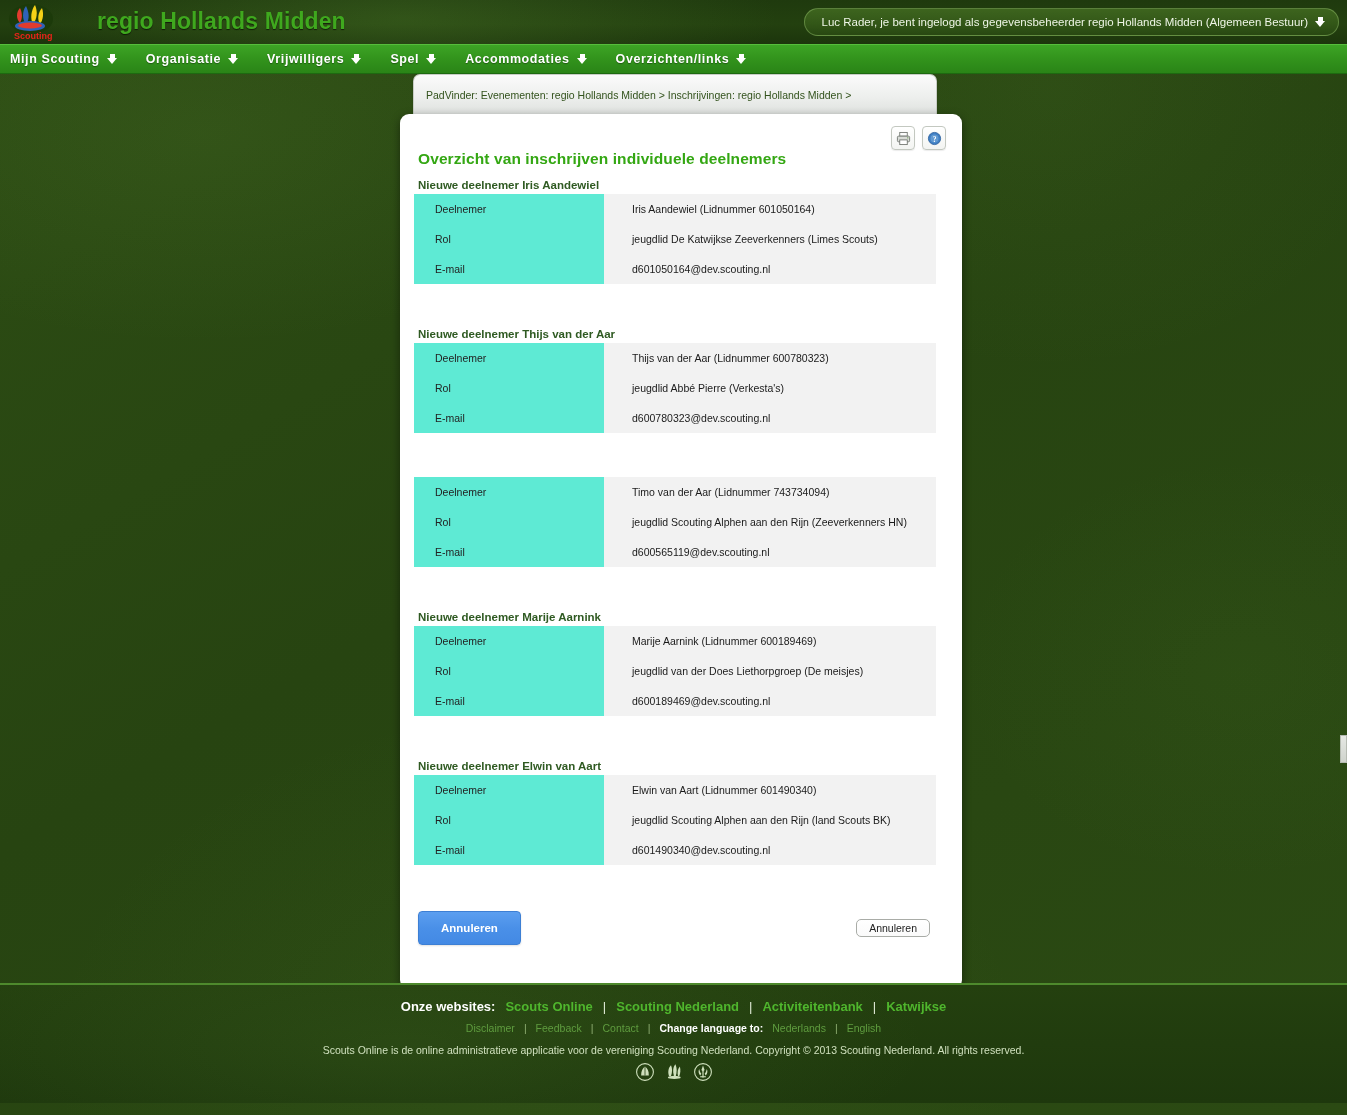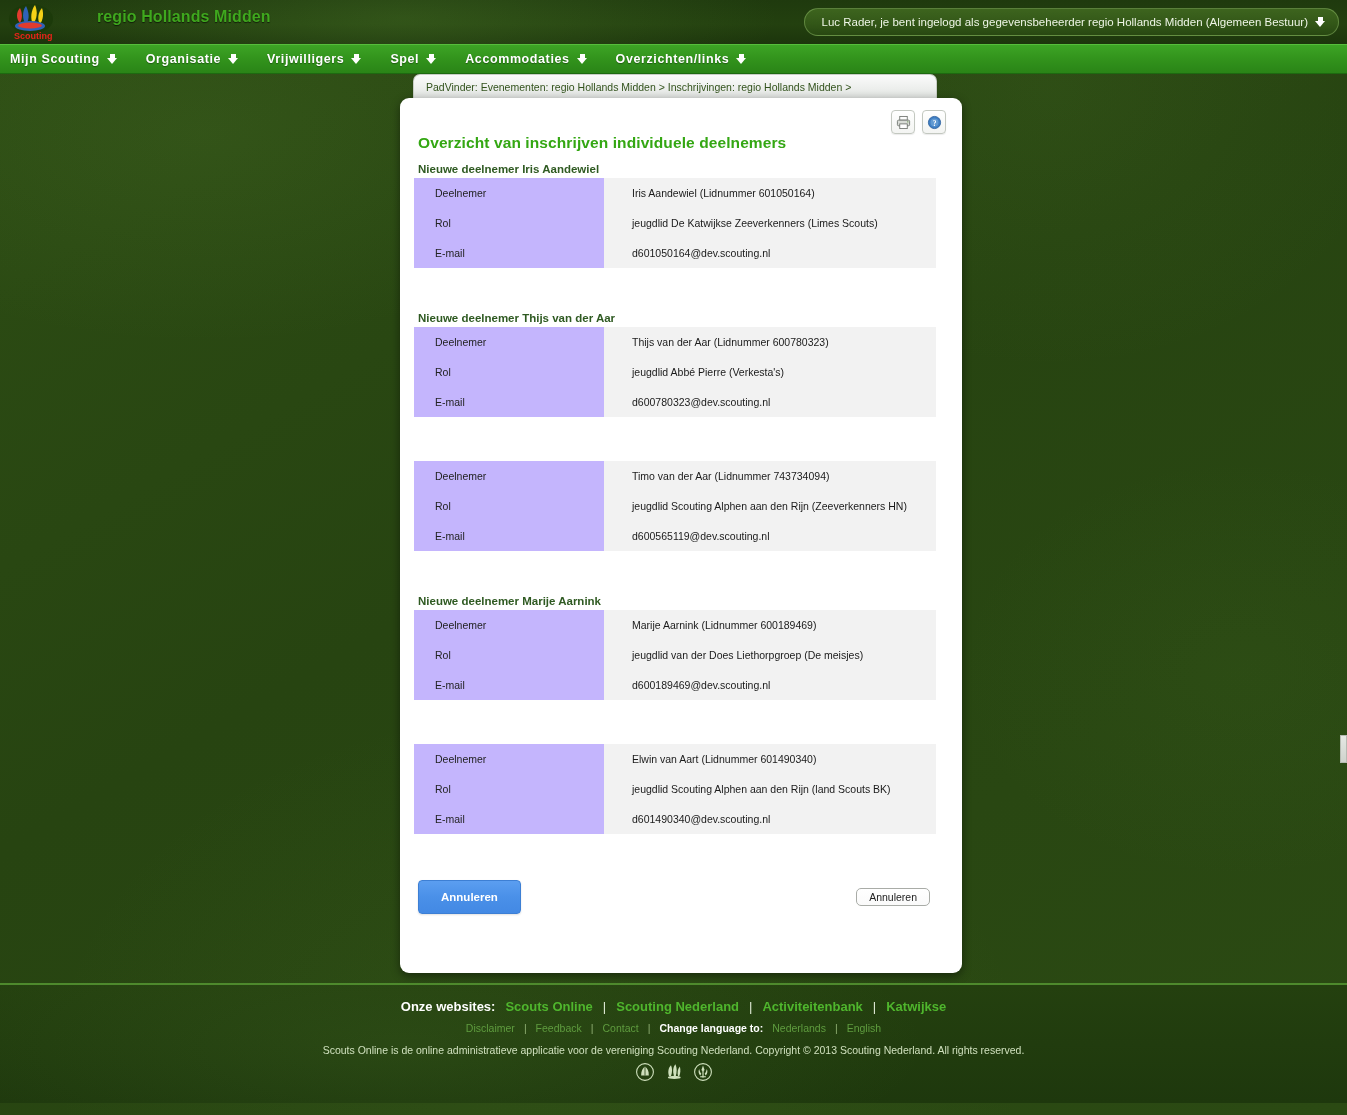--- a/index.html
+++ b/index.html
@@ -36,21 +36,21 @@
       linear-gradient(180deg, #1f3a0e 0%, #23400f 55%, #1c350c 100%);
     overflow: hidden;
   }
   .logo {
     position: absolute; left: 6px; top: 1px;
     width: 50px; height: 42px;
   }
   .logo svg { display: block; }
   .site-title {
     position: absolute; left: 97px; top: 8px;
-    font-size: 16px; font-weight: bold;
+    font-size: 23px; font-weight: bold;
     color: #3fa81e;
     text-shadow: 0 1px 1px rgba(0,0,0,0.6);
     letter-spacing: 0.1px;
   }
   .userbox {
     position: absolute; right: 8px; top: 8px;
     height: 28px;
     padding: 0 12px 0 16px;
     display: flex; align-items: center; gap: 7px;
     border-radius: 14px;
@@ -105,21 +105,21 @@
   .content-col {
     position: absolute;
     left: 400px; top: 74px;
     width: 562px;
     z-index: 3;
   }
   .breadcrumb-tab {
     position: relative;
     margin-left: 13px;
     width: 524px;
-    height: 24px;
+    height: 40px;
     border-radius: 7px 7px 0 0;
     background: linear-gradient(180deg, #fbfbfb 0%, #eceeec 60%, #dfe2df 100%);
     border: 1px solid #c8cdc6;
     border-bottom: none;
     display: flex; align-items: center;
     padding-left: 12px;
     font-size: 10.5px;
     color: #32521c;
     box-shadow: 0 -1px 2px rgba(0,0,0,0.15);
     overflow: hidden;
@@ -168,21 +168,21 @@
     width: 522px;
     border-collapse: collapse;
     background: #f1f1f1;
     font-size: 10.5px;
     color: #1a1a1a;
   }
   .p-table td { padding: 9px 0 9px 0; vertical-align: middle; }
   .p-table td.label {
     width: 190px;
     padding-left: 21px;
-    background: #c4b5fd;
+    background: #5eead4;
     color: #222;
   }
   .p-table td.value {
     padding-left: 28px;
     background: #f2f2f2;
     color: #1a1a1a;
   }
 
   .actions {
     margin-top: 46px;
@@ -415,20 +415,21 @@
         </tr>
         <tr>
           <td class="label">E-mail</td>
           <td class="value">d600189469@dev.scouting.nl</td>
         </tr>
       </tbody>
         </table>
     </div>
 
     <div class="participant">
+      <div class="p-heading">Nieuwe deelnemer Elwin van Aart</div>
       <table class="p-table">
         <tbody>
             <tr>
           <td class="label">Deelnemer</td>
           <td class="value">Elwin van Aart (Lidnummer 601490340)</td>
         </tr>
         <tr>
           <td class="label">Rol</td>
           <td class="value">jeugdlid Scouting Alphen aan den Rijn (land Scouts BK)</td>
         </tr>

